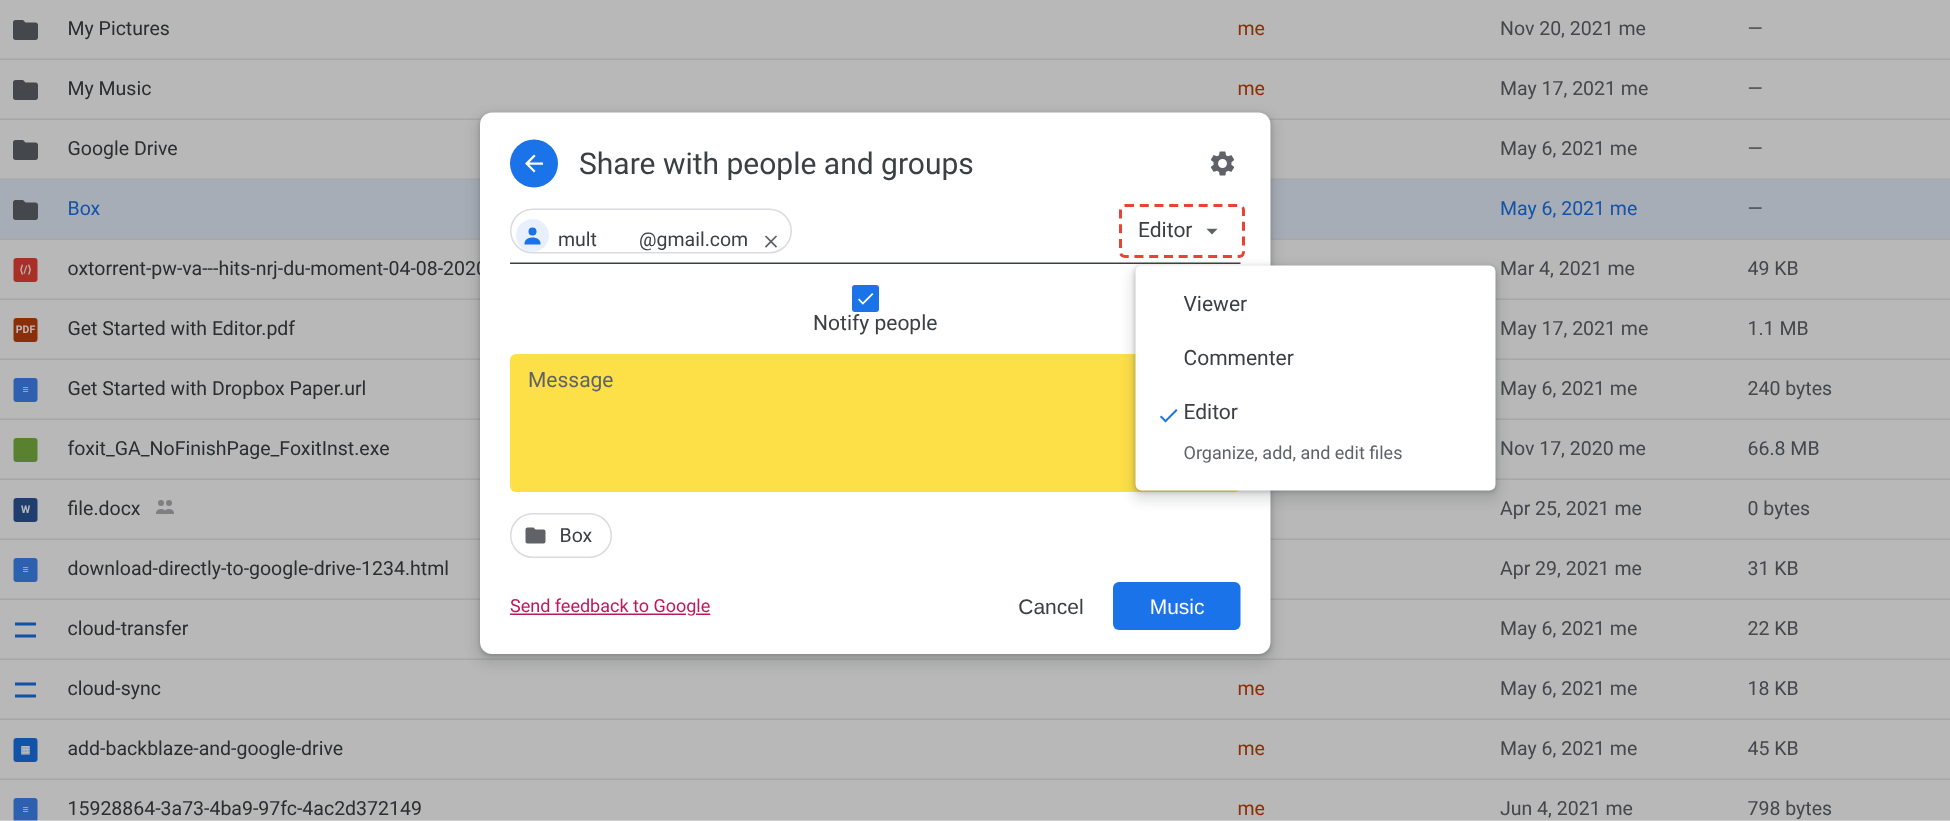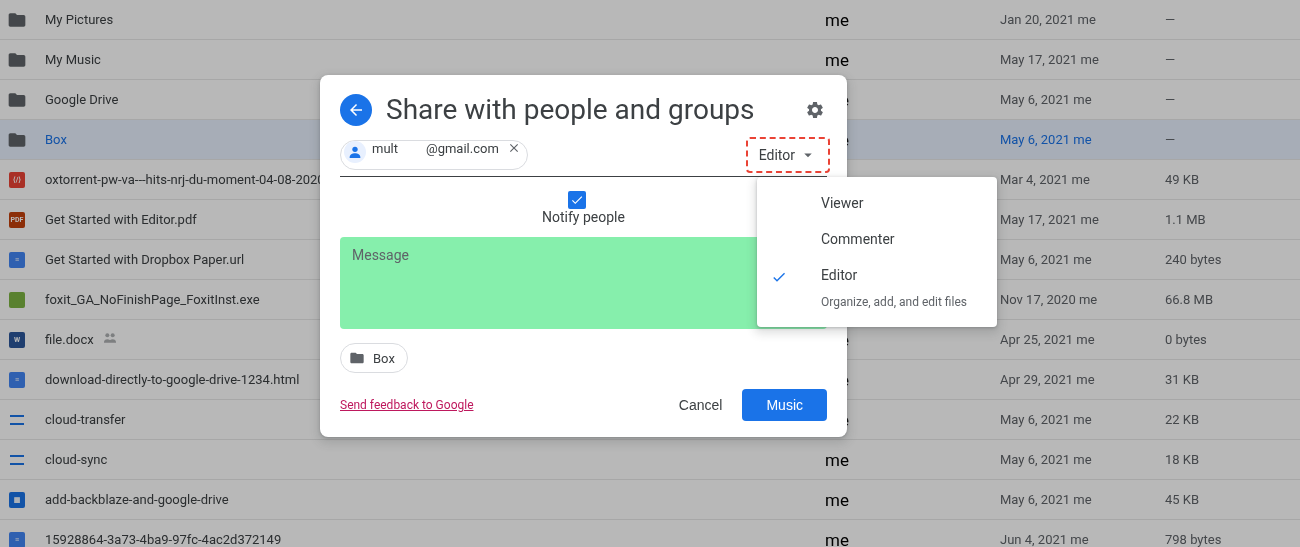--- a/index.html
+++ b/index.html
@@ -42,22 +42,22 @@
       font-size: 13px;
       display: flex;
       align-items: center;
     }
     .share-indicator {
       margin-left: 8px;
       opacity: 0.5;
     }
     .col-owner {
       width: 175px;
-      color: #000000;
-      font-size: 17px;
+      color: #c2410c;
+      font-size: 13px;
     }
     .col-modified {
       width: 165px;
       color: #5f6368;
       font-size: 13px;
     }
     .col-size {
       width: 135px;
       color: #5f6368;
       font-size: 13px;
@@ -116,41 +116,41 @@
       border-radius: 50%;
       background: #1a73e8;
       display: flex;
       align-items: center;
       justify-content: center;
       margin-right: 14px;
       cursor: pointer;
     }
     .dialog-title {
       flex: 1;
-      font-size: 28px;
+      font-size: 20px;
       color: #3c4043;
       font-weight: 400;
     }
     .gear-btn {
       width: 24px; height: 24px;
       display: flex;
       align-items: center;
       justify-content: center;
       cursor: pointer;
     }
     .recipient-row {
       margin: 0 20px;
       display: flex;
       align-items: center;
       border-bottom: 1px solid #3c4043;
       padding-bottom: 6px;
     }
     .chip {
       display: inline-flex;
-      align-items: flex-start;
+      align-items: flex-end;
       border: 1px solid #dadce0;
       border-radius: 16px;
       height: 30px;
       padding: 0 6px 0 3px;
       background: #fff;
       font-size: 13px;
       color: #3c4043;
     }
     .chip-avatar {
       width: 22px; height: 22px;
@@ -196,21 +196,21 @@
       width: 18px; height: 18px;
       background: #1a73e8;
       border-radius: 2px;
       display: flex;
       align-items: center;
       justify-content: center;
       margin-right: 14px;
     }
     .message-box {
       margin: 6px 20px 0 20px;
-      background: #86efac;
+      background: #fde047;
       border-radius: 4px;
       height: 92px;
       padding: 10px 12px;
       font-size: 14px;
       color: #5f6368;
     }
     .folder-chip {
       margin: 14px 20px 0 20px;
       display: inline-flex;
       align-items: center;
@@ -263,21 +263,21 @@
       position: absolute;
       top: 177px;
       left: 757px;
       width: 240px;
       background: #fff;
       border-radius: 4px;
       box-shadow: 0 1px 3px rgba(60,64,67,0.3), 0 4px 8px 3px rgba(60,64,67,0.15);
       padding: 8px 0;
     }
     .perm-item {
-      padding: 10px 16px 10px 64px;
+      padding: 10px 16px 10px 32px;
       font-size: 14px;
       color: #3c4043;
       cursor: pointer;
       position: relative;
     }
     .perm-item .check {
       position: absolute;
       left: 14px;
       top: 12px;
     }
@@ -294,21 +294,21 @@
     <div class="file-row">
       <div class="file-icon">
         <svg width="20" height="20" viewBox="0 0 24 24" fill="#5f6368">
           <path d="M10 4H4c-1.1 0-2 .9-2 2v12c0 1.1.9 2 2 2h16c1.1 0 2-.9 2-2V8c0-1.1-.9-2-2-2h-8l-2-2z"></path>
         </svg>
       </div>
       <div class="file-name">
         <span>My Pictures</span>
       </div>
       <div class="col-owner">me</div>
-      <div class="col-modified">Jan 20, 2021 me</div>
+      <div class="col-modified">Nov 20, 2021 me</div>
       <div class="col-size">—</div>
     </div>
     <div class="file-row">
       <div class="file-icon">
         <svg width="20" height="20" viewBox="0 0 24 24" fill="#5f6368">
           <path d="M10 4H4c-1.1 0-2 .9-2 2v12c0 1.1.9 2 2 2h16c1.1 0 2-.9 2-2V8c0-1.1-.9-2-2-2h-8l-2-2z"></path>
         </svg>
       </div>
       <div class="file-name">
         <span>My Music</span>

